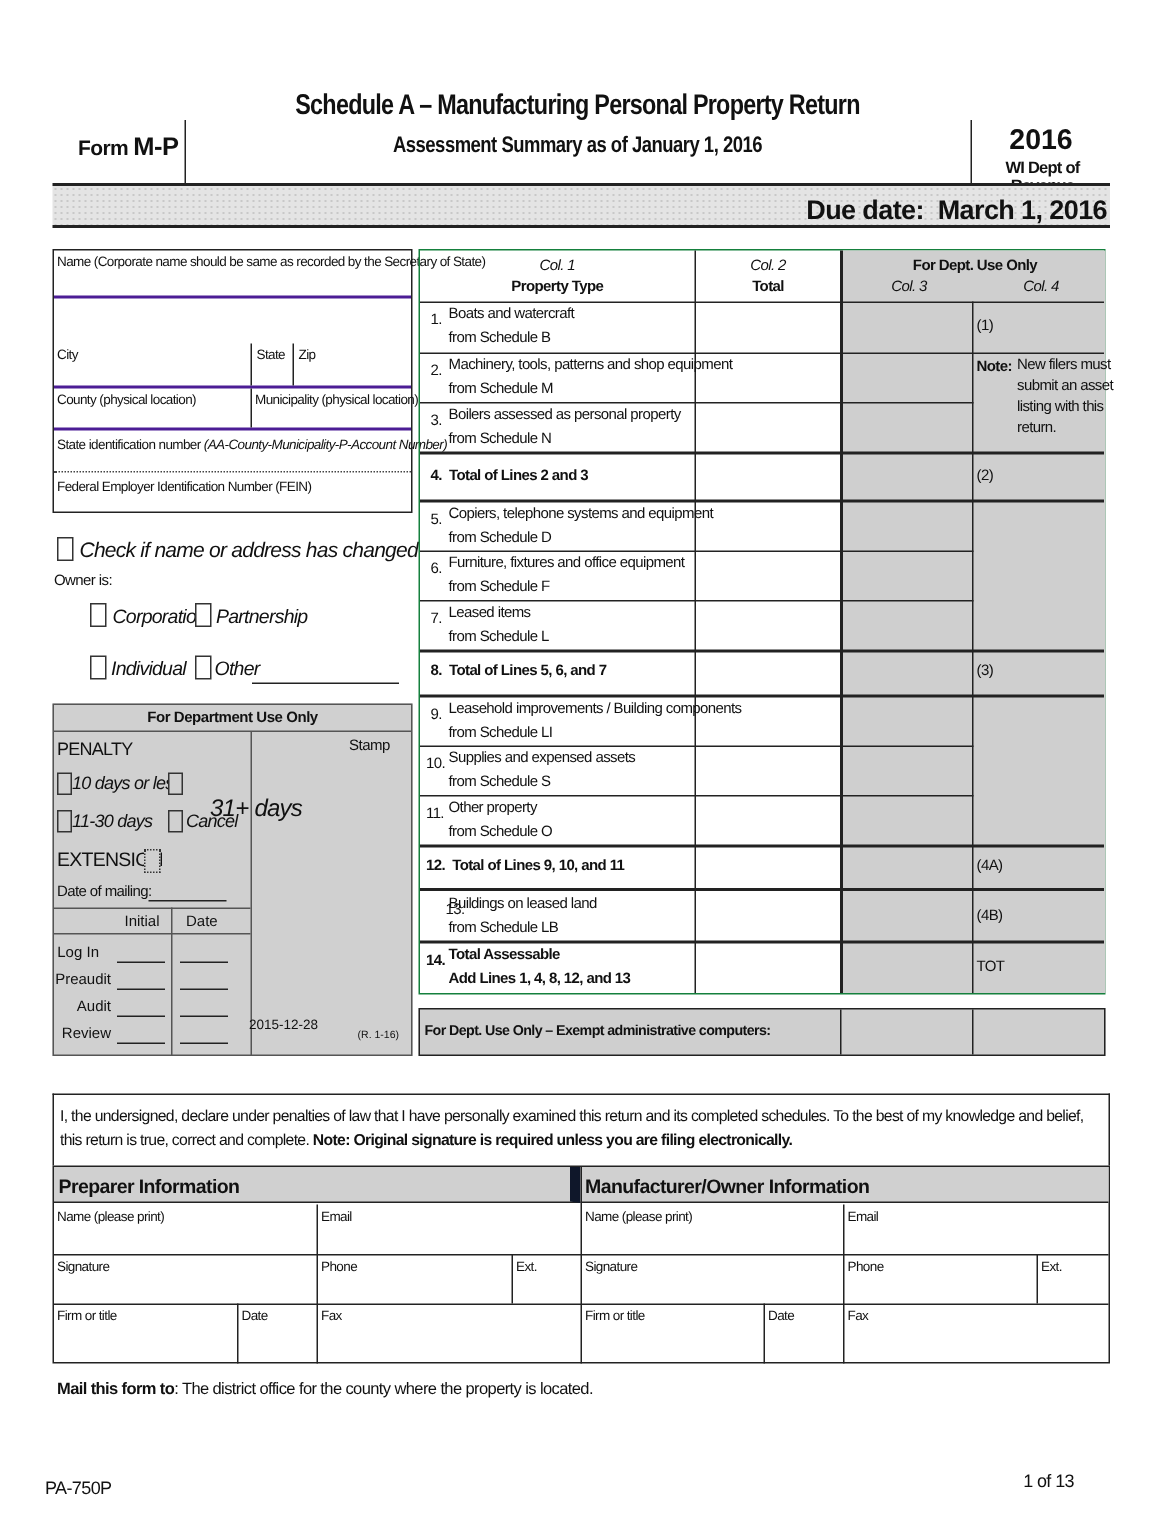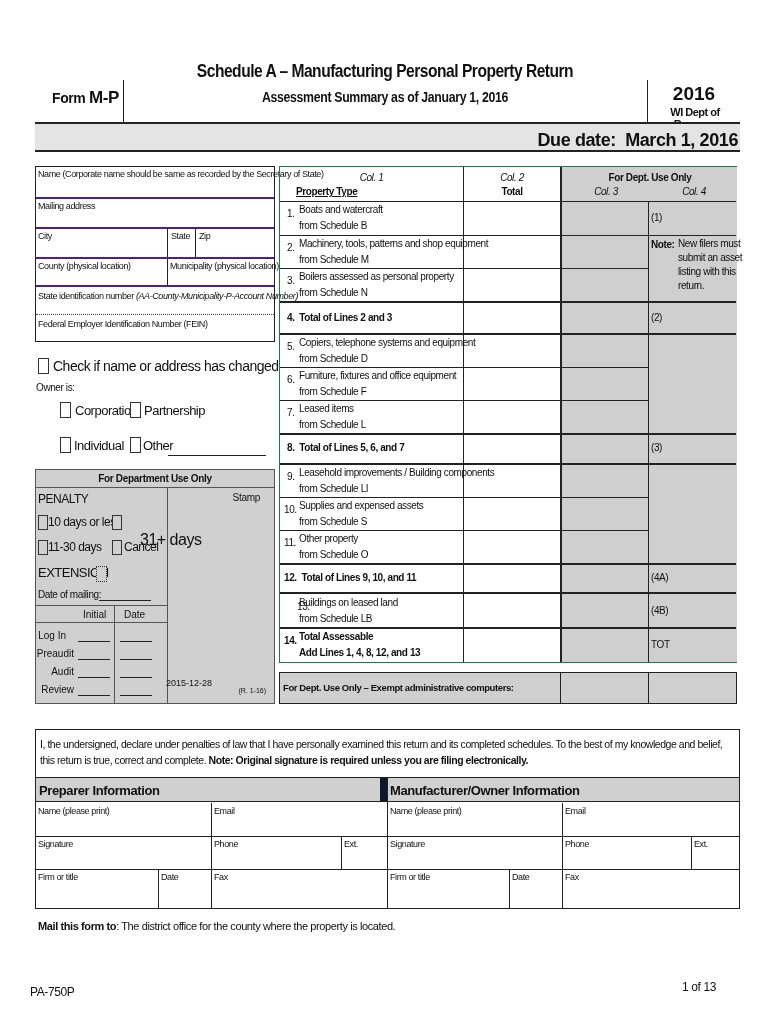--- a/index.html
+++ b/index.html
@@ -22,21 +22,21 @@
   .duebar-bottom { left: 35px; width: 705px; top: 150px; height: 2px; background: #222; }
   .duedate { right: 32px; top: 130px; font-size: 18px; font-weight: bold; letter-spacing: -0.4px; }
 
   
   .infobox { left: 35px; top: 166px; width: 240px; height: 176px; border: 1px solid #222; }
   .infobox .row { position: absolute; left: 0; width: 100%; border-bottom: 2px solid #4c1d95; }
   .lbl { font-size: 9px; letter-spacing: -0.4px; padding: 2px 2px; position: absolute; white-space: nowrap; }
   .vdiv { position: absolute; top: 0; bottom: 0; width: 1px; background: #222; }
 
   .chk { position: absolute; border: 1px solid #333; background: #fff; }
-  .chk-lbl { position: absolute; font-size: 13px; letter-spacing: -0.5px; white-space: nowrap; }
+  .chk-lbl { position: absolute; font-size: 13px; letter-spacing: -0.5px; white-space: nowrap; font-style: italic; }
 
   
   .deptbox { left: 35px; top: 469px; width: 240px; height: 235px; background: #d0d0d0; border: 1px solid #555; }
   .deptbox .hdr { position: absolute; left: 0; top: 0; width: 100%; height: 18px; border-bottom: 1px solid #555; text-align: center; font-size: 10px; font-weight: bold; padding-top: 3px; letter-spacing: -0.3px; }
   .deptbox .split { position: absolute; left: 131px; top: 18px; width: 1px; height: 216px; background: #555; }
   .uline { position: absolute; height: 1px; background: #222; }
 
   
   .tbl { left: 279px; top: 166px; width: 458px; height: 497px; border: 1px solid #15803d; }
   .gray { position: absolute; background: #cfcfcf; }
@@ -77,23 +77,20 @@
 <div class="abs duebar"></div>
 <div class="abs duebar-bottom"></div>
 <div class="abs duedate">
   <span>Due date:</span>
   &nbsp;<span>March 1, 2016</span>
 </div>
 
 <div class="abs infobox">
   <div class="row" style="top:0;height:32px;">
     <span class="lbl" style="left:0;top:0;">Name (Corporate name should be same as recorded by the Secretary of State)</span>
-  </div>
-  <div class="row" style="top:32px;height:30px;">
-    <span class="lbl" style="left:0;top:0;">Mailing address</span>
   </div>
   <div class="row" style="top:62px;height:30px;">
     <span class="lbl" style="left:0;top:0;">City</span>
     <div class="vdiv" style="left:131px;"></div>
     <span class="lbl" style="left:133px;top:0;">State</span>
     <div class="vdiv" style="left:159px;"></div>
     <span class="lbl" style="left:161px;top:0;">Zip</span>
   </div>
   <div class="row" style="top:92px;height:28px;">
     <span class="lbl" style="left:0;top:0;">County (physical location)</span>
@@ -168,21 +165,21 @@
 
 <div class="abs tbl">
 
   <div class="gray" style="left:281px;top:0;width:176px;height:495px;"></div>
 
   <div class="vl" style="left:183px;top:0;height:495px;"></div>
   <div class="vl thick" style="left:280px;top:0;height:495px;"></div>
   <div class="vl" style="left:368px;top:34px;height:461px;"></div>
 
   <div class="cell ital" style="left:0;width:183px;text-align:center;top:3px;">Col. 1</div>
-  <div class="cell bold" style="left:16px;width:183px;top:17px;text-decoration:underline;">Property Type</div>
+  <div class="cell bold" style="left:0;width:183px;text-align:center;top:17px;">Property Type</div>
   <div class="cell ital" style="left:184px;width:96px;text-align:center;top:3px;">Col. 2</div>
   <div class="cell bold" style="left:184px;width:96px;text-align:center;top:17px;">Total</div>
   <div class="cell bold" style="left:282px;width:176px;text-align:center;top:3px;">For Dept. Use Only</div>
   <div class="cell ital" style="left:282px;width:88px;text-align:center;top:17px;">Col. 3</div>
   <div class="cell ital" style="left:370px;width:88px;text-align:center;top:17px;">Col. 4</div>
   <div class="hl" style="left:0;width:456px;top:34px;"></div>
 
   <div class="num" style="left:7px;top:41px;">1.</div>
   <div class="cell" style="left:19px;top:35px;">Boats and watercraft</div>
   <div class="cell" style="left:19px;top:51px;">from Schedule B</div>

